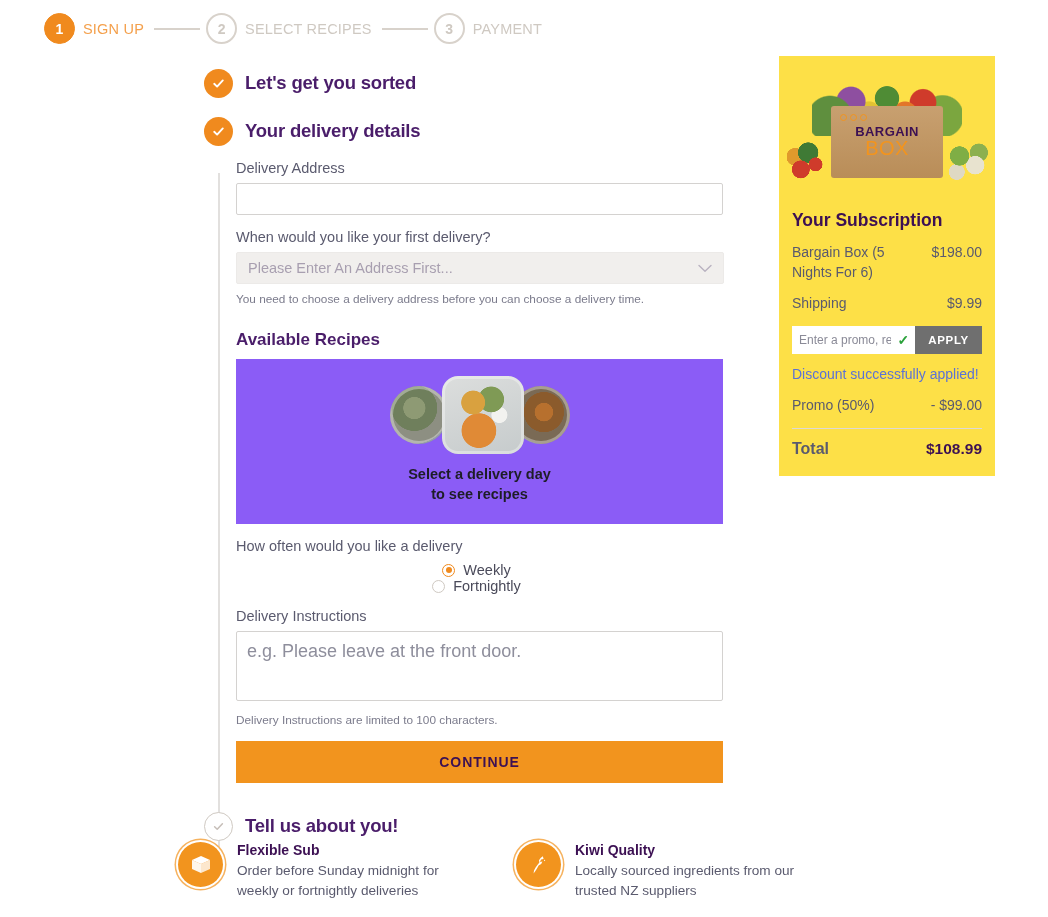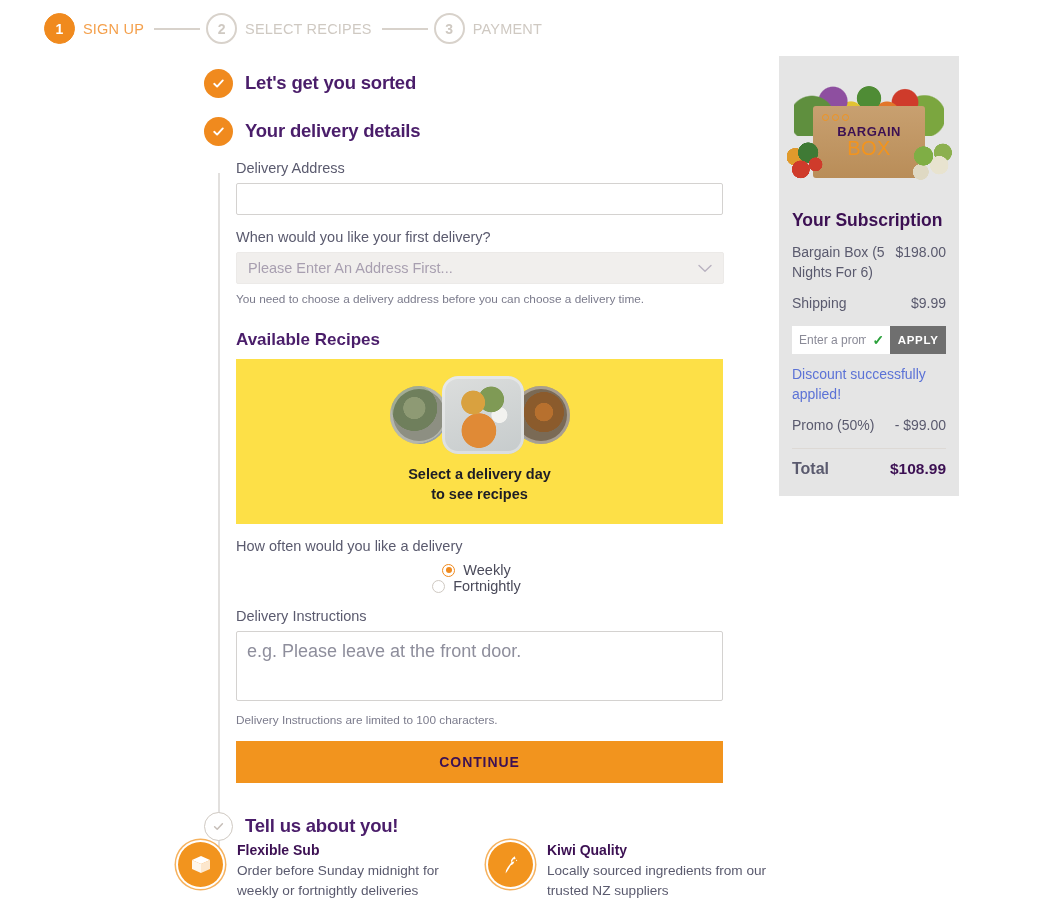--- a/index.html
+++ b/index.html
@@ -73,21 +73,21 @@
   .chev { color: #B9B2C0; }
   .hint {
     font-size: 11.8px; color: #7b7b8c; margin-top: 8px;
   }
   .sub-head {
     font-size: 17px; font-weight: 700; color: #4A1D6A; margin: 24px 0 9px 0;
   }
 
   
   .recipes-panel {
-    width: 487px; height: 165px; background: #fde047;
+    width: 487px; height: 165px; background: #8b5cf6;
     display: flex; flex-direction: column; align-items: center; justify-content: center;
   }
   .dishes { display: flex; align-items: center; justify-content: center; height: 72px; }
   .dish {
     border-radius: 50%;
     box-shadow: inset 0 0 0 3px rgba(255,255,255,.35);
   }
   .dish.left {
     width: 58px; height: 58px;
     background: radial-gradient(circle at 42% 38%, #8e9a74 0 22%, #6f7f5c 23% 46%, #8d8f82 47% 72%, #5d6b7a 73% 100%);
@@ -133,36 +133,36 @@
 
   .continue-btn {
     width: 487px; height: 42px; margin-top: 14px; background: #F2941E;
     border: none; color: #3C1053; font-size: 14px; font-weight: 700;
     letter-spacing: .9px; cursor: pointer;
     font-family: "Liberation Sans", sans-serif;
   }
 
   
   .features {
-    position: absolute; left: 178px; top: 842px; display: flex; gap: 20px;
+    position: absolute; left: 178px; top: 842px; display: flex; gap: 48px;
   }
   .feature { display: flex; align-items: flex-start; width: 290px; }
   .feat-icon {
     width: 45px; height: 45px; border-radius: 50%; background: #F2941E;
     flex: 0 0 auto; display: flex; align-items: center; justify-content: center;
     box-shadow: 0 0 0 2px #ffffff, 0 0 0 3.5px #F6B25E;
   }
   .feat-text { margin-left: 14px; }
   .feat-title { font-size: 14px; font-weight: 700; color: #3C1053; margin-bottom: 3px; }
   .feat-desc { font-size: 13.6px; color: #5a5a6e; line-height: 1.45; }
 
   
   .sidebar {
-    position: absolute; left: 779px; top: 56px; width: 180px;
-    background: #e5e5e5; padding: 0 13px 18px 13px;
+    position: absolute; left: 779px; top: 56px; width: 216px;
+    background: #fde047; padding: 0 13px 18px 13px;
   }
   .hero {
     height: 140px; margin: 0 -13px; position: relative; overflow: hidden;
     display: flex; align-items: flex-end; justify-content: center;
   }
   .hero-box {
     position: relative; width: 112px; height: 72px; margin-bottom: 18px;
     background: linear-gradient(#c8a070, #b98d58);
     border-radius: 3px; z-index: 3;
     display: flex; flex-direction: column; align-items: center; justify-content: center;

